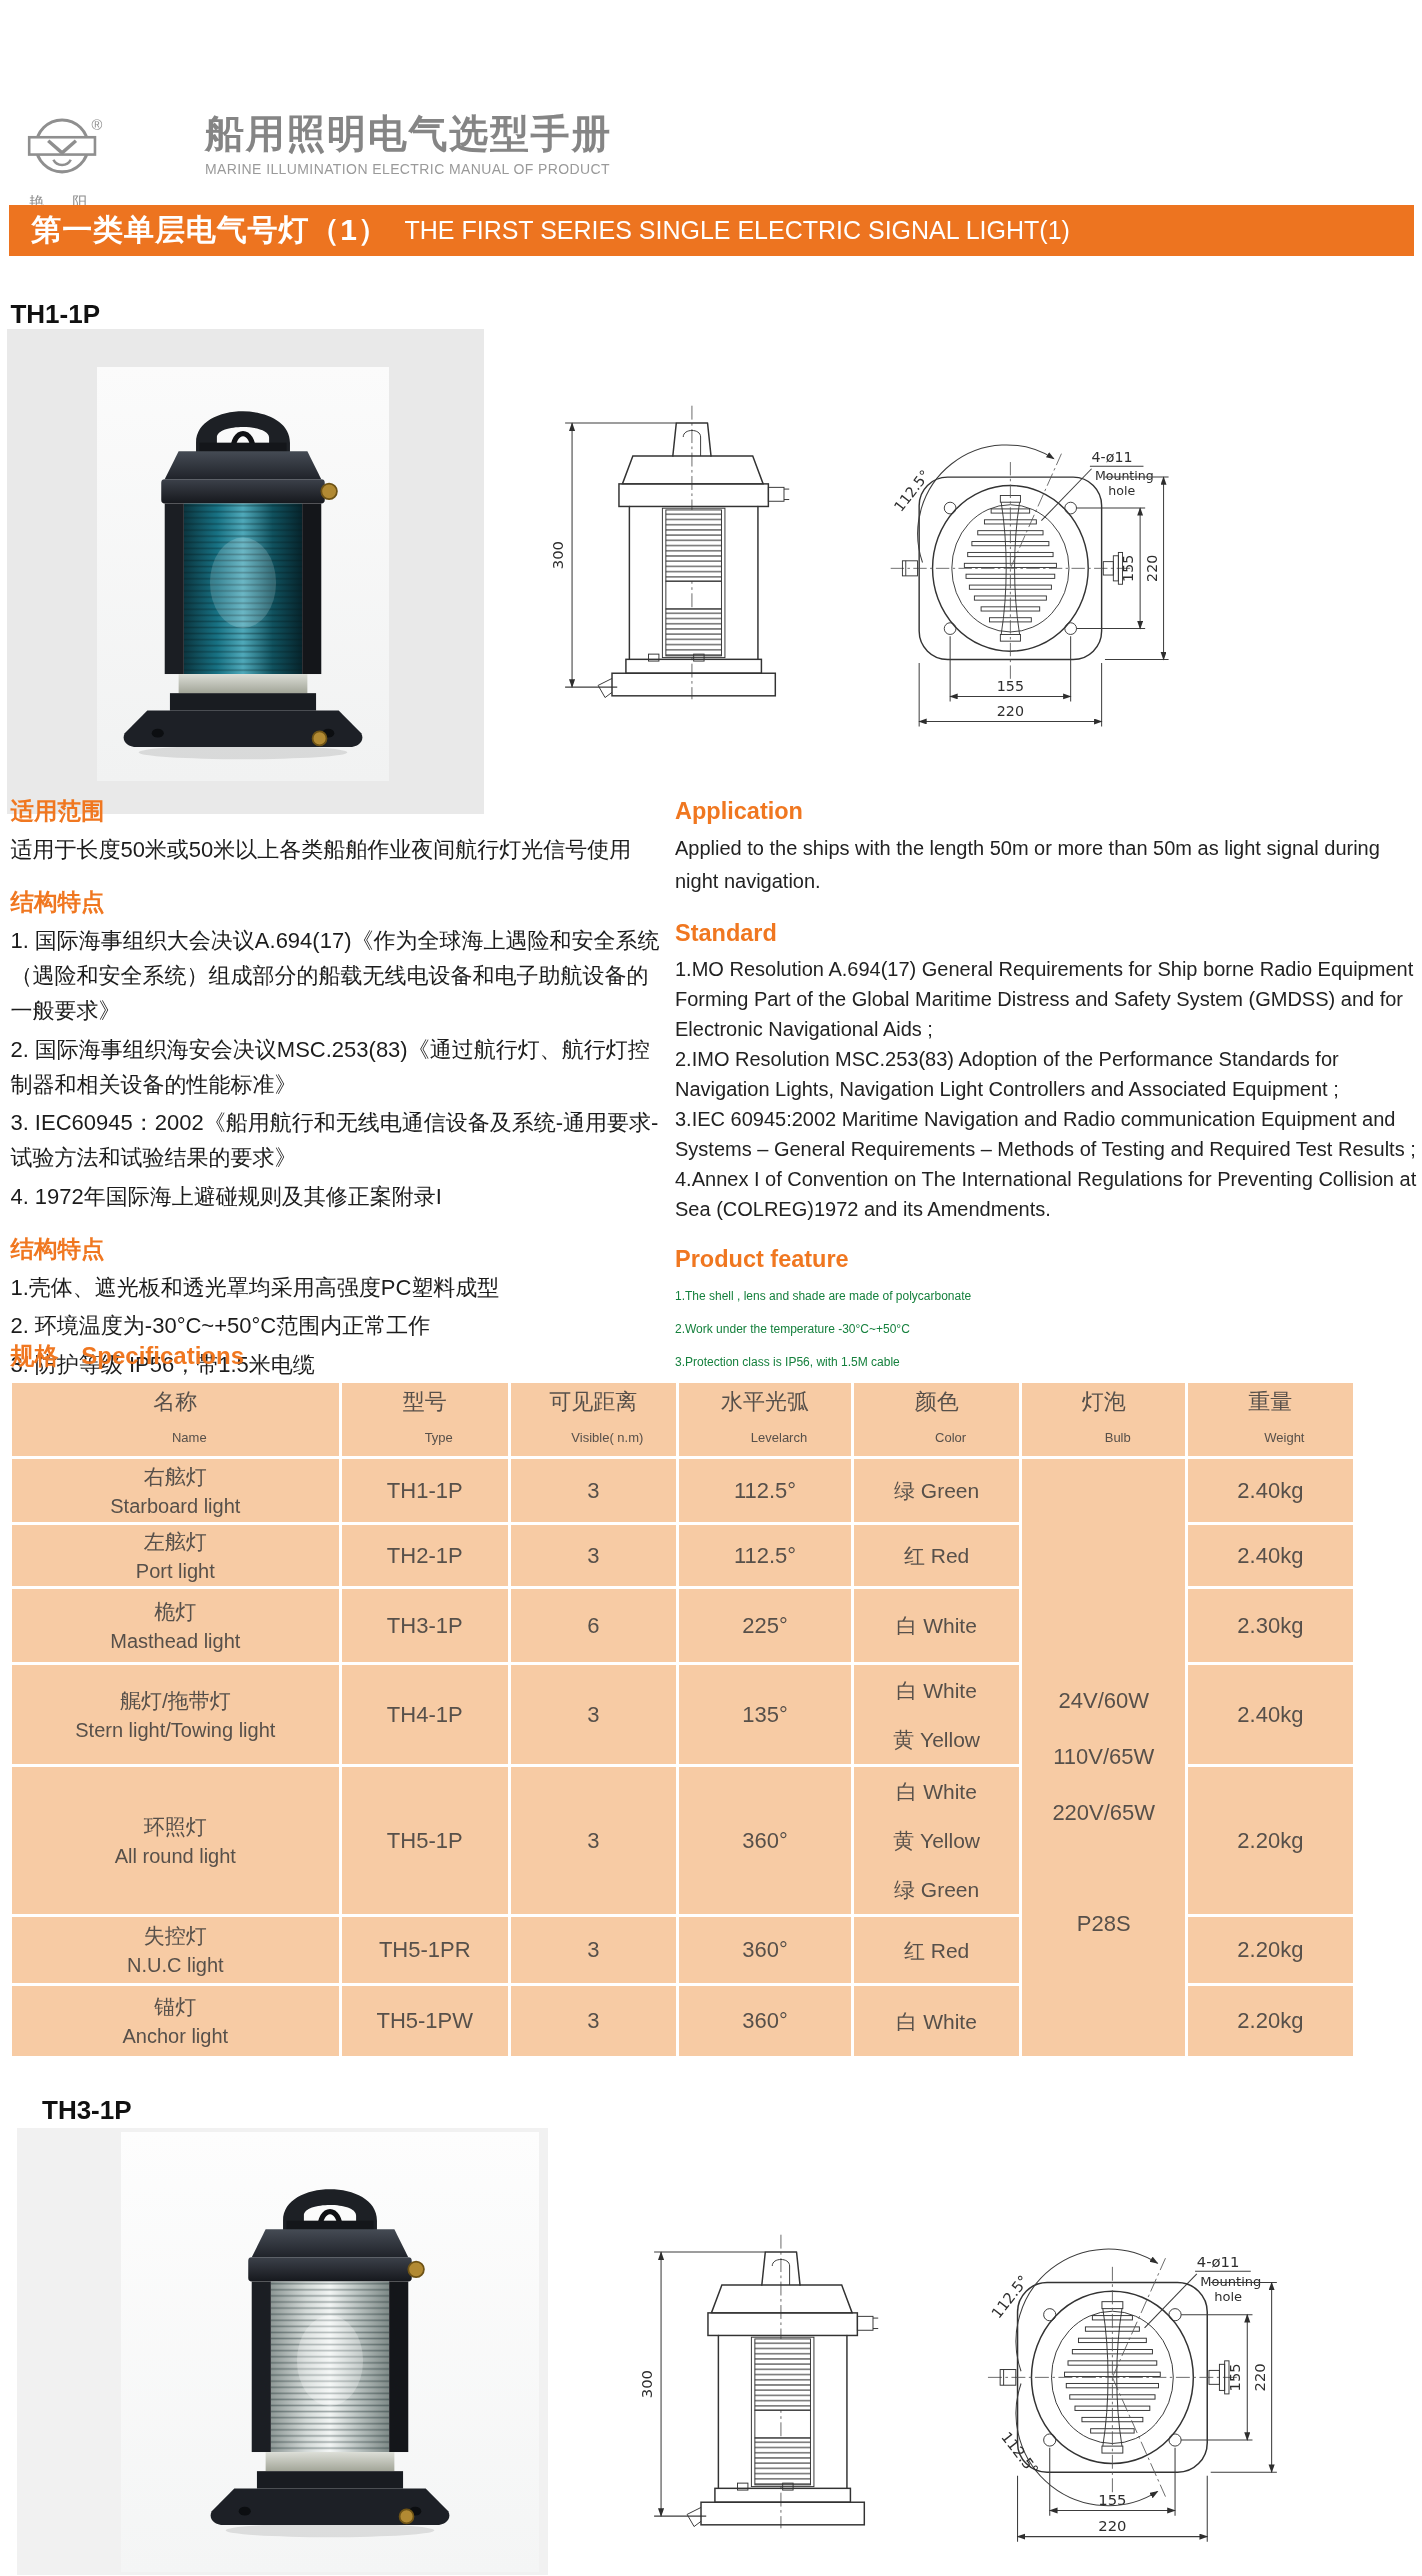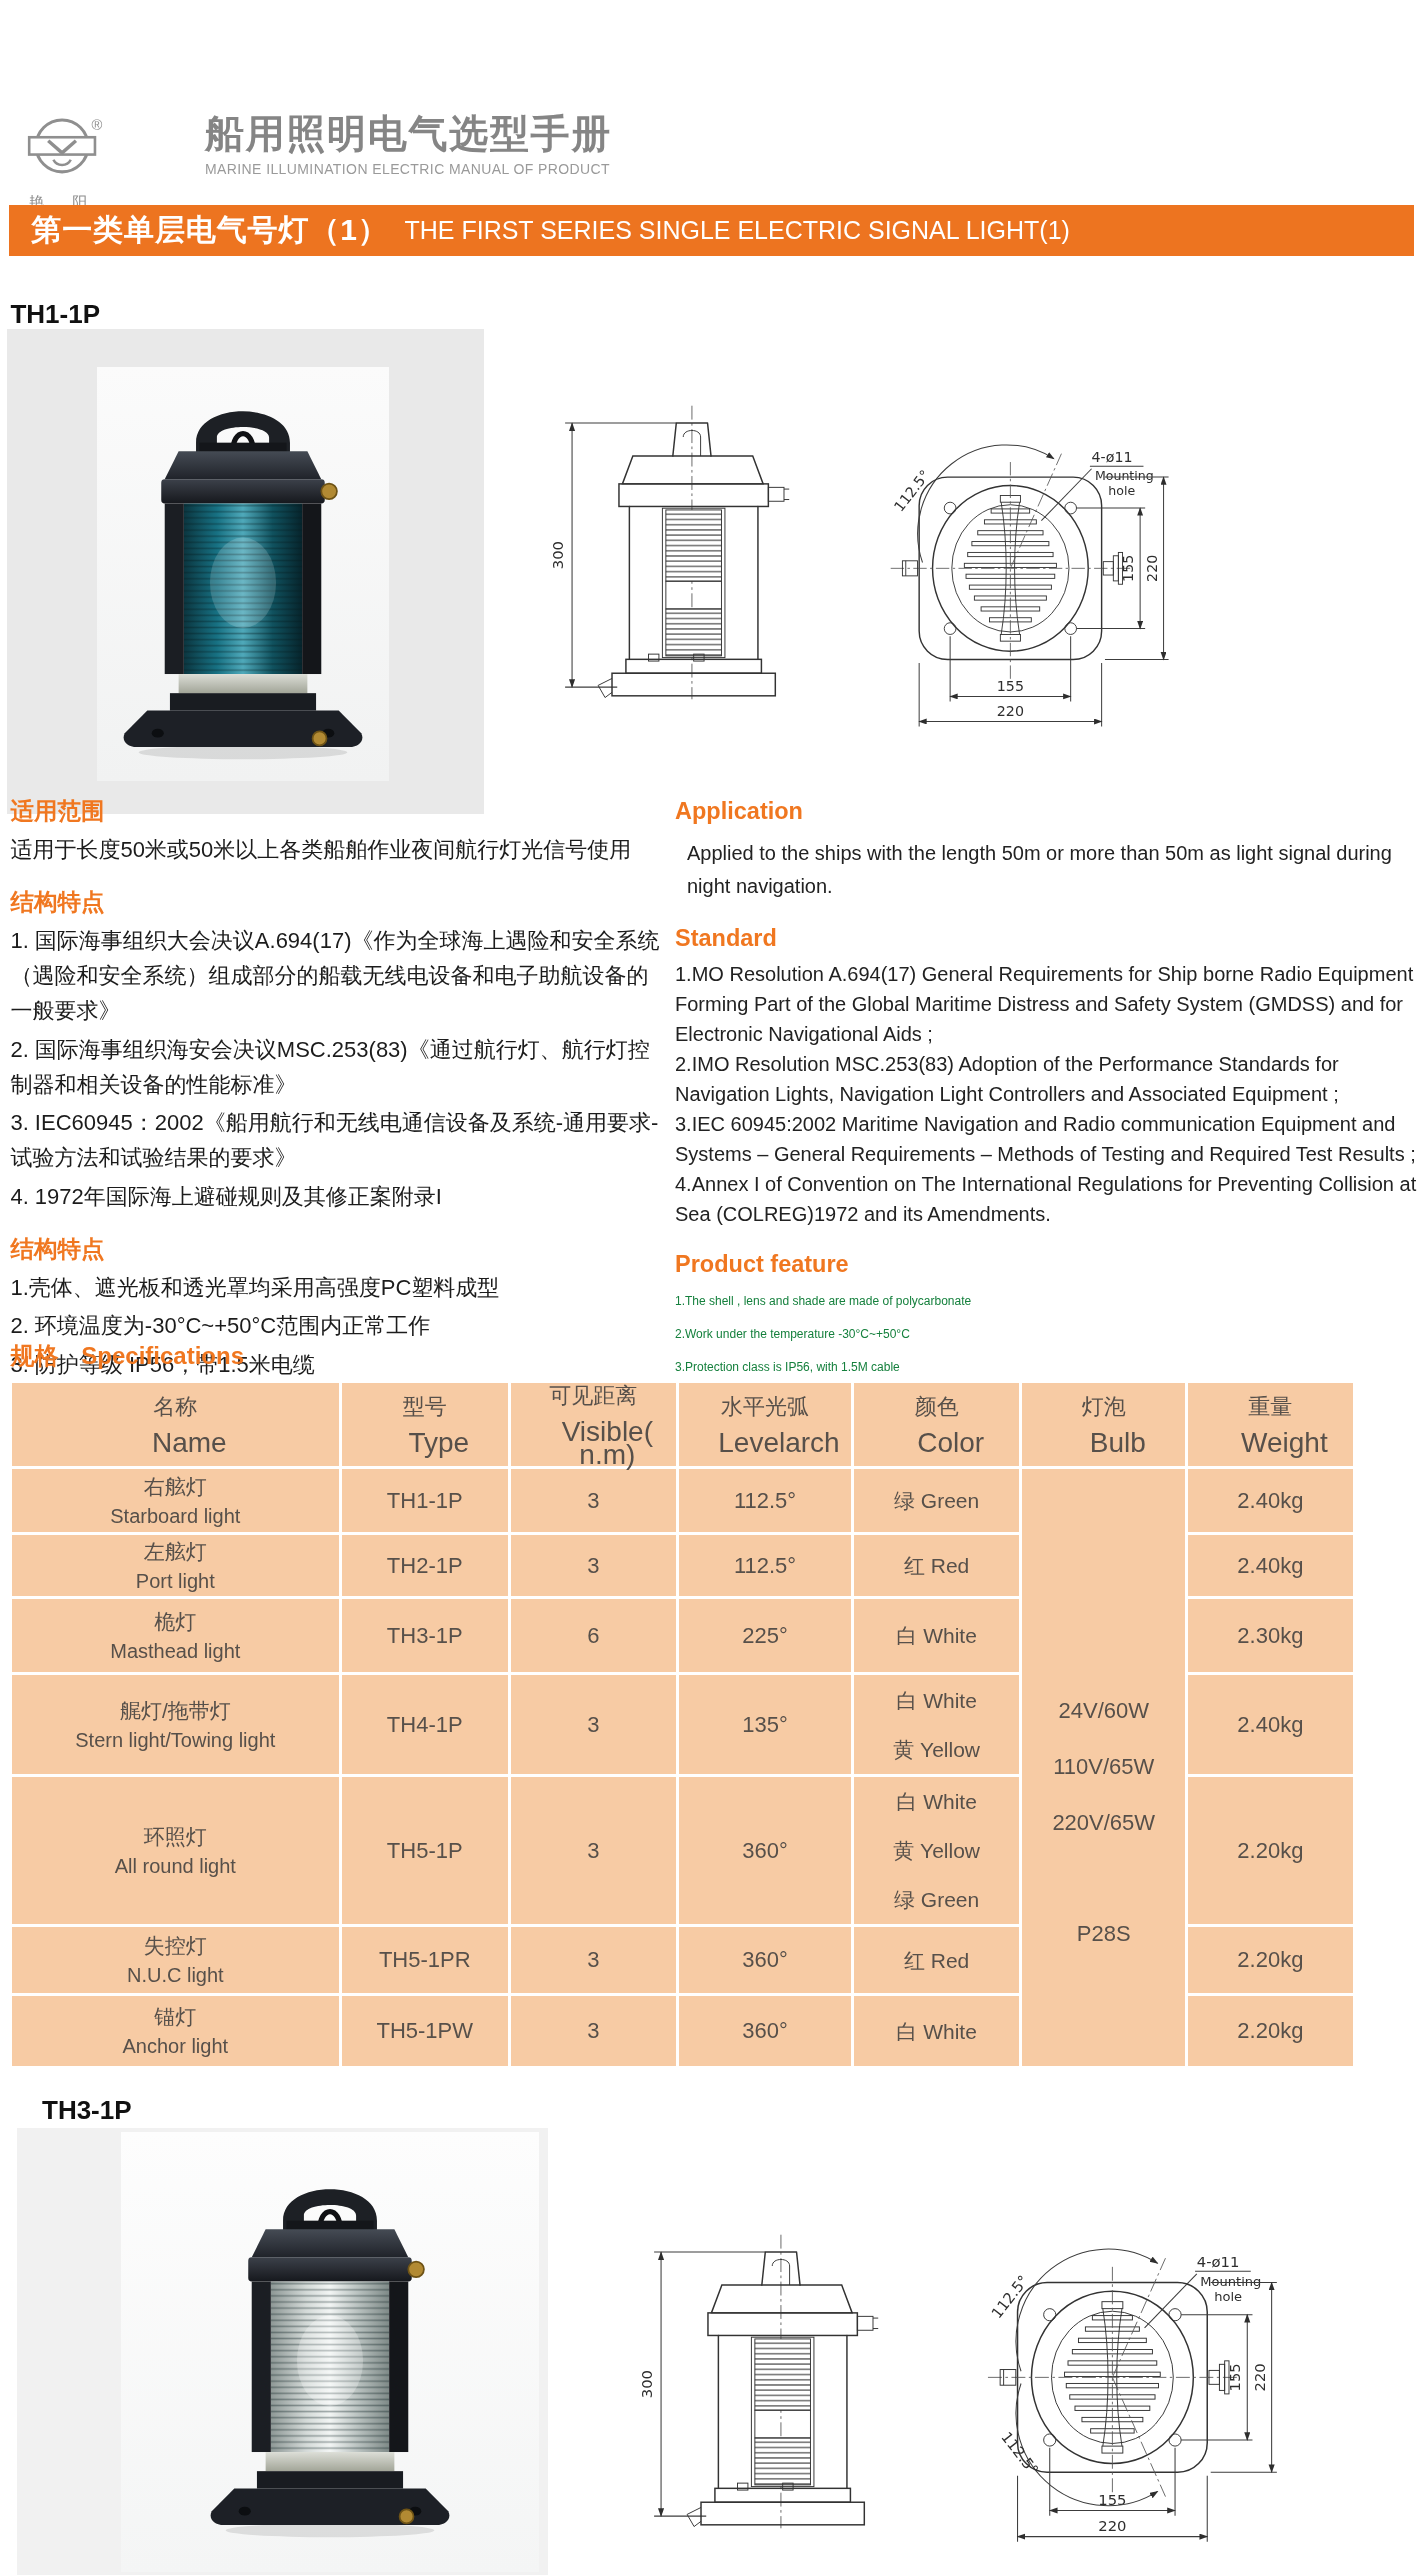--- a/index.html
+++ b/index.html
@@ -49,36 +49,36 @@
   .dt{font-family:"DejaVu Sans",sans-serif;font-size:17px;fill:#2e2e2e;}
   .dts{font-family:"DejaVu Sans",sans-serif;font-size:15px;fill:#2e2e2e;}
 
   
   .col{position:absolute;top:797px;}
   #col-cn{left:10.4px;width:657px;}
   #col-en{left:675px;width:748px;}
   .oh{color:#F07720;font-weight:bold;font-size:23.5px;line-height:28px;margin:0 0 7px 0;}
   .sect{margin-top:21px;}
   #col-cn p{margin:0 0 3.5px 0;font-size:22px;line-height:35px;color:#1c1c1c;}
-  #col-en p.body{margin:12px;font-size:20px;line-height:33px;color:#222;}
+  #col-en p.body{margin:0;font-size:20px;line-height:33px;color:#222;}
   #col-en p.std{margin:0;font-size:20px;line-height:30px;color:#222;}
   #col-en p.feat{margin:0;font-size:12px;line-height:33px;color:#15803d;}
 
   
   #spec-head{position:absolute;left:10.4px;top:1340px;}
   #spec-head span{color:#F07720;font-weight:bold;font-size:24px;}
   #spec-head .en{margin-left:19px;}
   #spec-table{position:absolute;left:8.7px;top:1380px;border-collapse:separate;border-spacing:3.5px;
               table-layout:fixed;width:1347px;}
   #spec-table td,#spec-table th{background:#F7CBA4;text-align:center;vertical-align:middle;
               font-weight:normal;color:#57504a;padding:0;}
   tr.hr{height:73px;} tr.r1{height:63px;} tr.r2{height:61px;} tr.r3{height:73px;}
   tr.r4{height:99px;} tr.r5{height:101px;} tr.r6{height:66px;} tr.r7{height:70px;}
   .h-cn{font-size:22px;line-height:26px;margin-bottom:12px;}
-  .h-en{font-size:28px;line-height:22.6px;padding-left:28px;}
+  .h-en{font-size:13px;line-height:22.6px;padding-left:28px;}
   .n-cn{font-size:21px;line-height:30px;}
   .n-en{font-size:20px;line-height:28px;}
   .val{font-size:22px;}
   .c-color div{font-size:21px;line-height:49px;}
   .c-bulb{vertical-align:top !important;}
   .bulb-in{padding-top:214px;}
   .bulb-in .volt{font-size:22px;line-height:56px;}
   .bulb-in .cap{font-size:22px;margin-top:70px;}
 
   .hidden-defs{position:absolute;width:0;height:0;overflow:hidden;}

